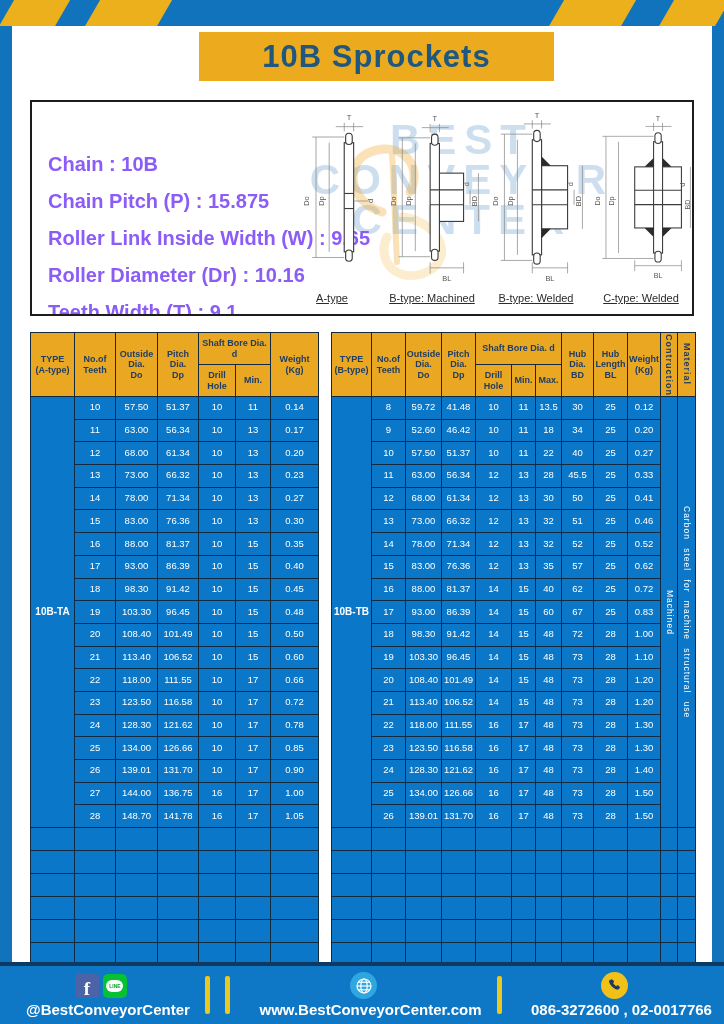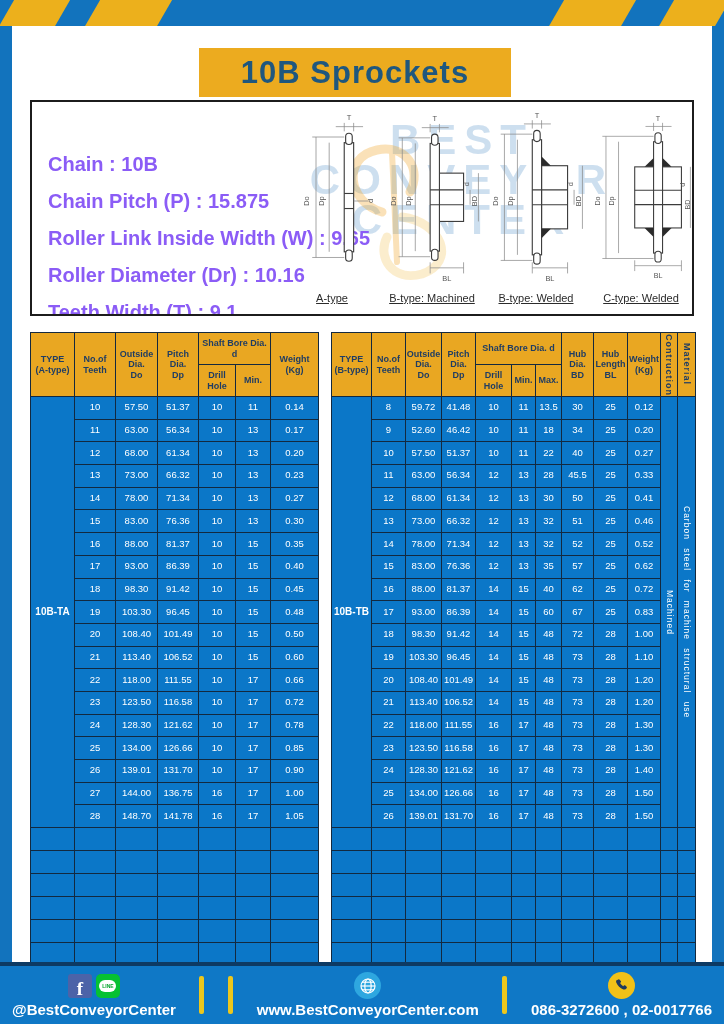--- a/index.html
+++ b/index.html
@@ -10,21 +10,21 @@
   
   .top-band{position:absolute;top:0;left:0;width:724px;height:26px;background:#1273bd;overflow:hidden;z-index:5;}
   .stripe{position:absolute;top:-4px;height:36px;background:#ecb01c;transform:skewX(-30deg);}
   .s1{left:6px;width:56px;}
   .s2{left:92px;width:72px;}
   .s3{right:96px;width:72px;}
   .s4{right:2px;width:56px;}
   .side{position:absolute;top:0;width:12px;height:1024px;background:#1273bd;z-index:1;}
   .side.left{left:0;} .side.right{right:0;}
   
-  .banner{position:absolute;top:48px;left:199px;width:312px;height:49px;background:#ecab1f;
+  .banner{position:absolute;top:32px;left:199px;width:355px;height:49px;background:#ecab1f;
     display:flex;align-items:center;justify-content:center;z-index:2;}
   .banner .t{font-size:31px;font-weight:bold;color:#1f577e;letter-spacing:1px;}
   
   .specbox{position:absolute;top:100px;left:30px;width:664px;height:216px;box-sizing:border-box;
     border:2px solid #1c1c1c;background:#fff;display:flex;z-index:2;overflow:hidden;}
   .watermark{position:absolute;left:215px;top:18px;width:430px;text-align:center;z-index:0;
     font-weight:bold;font-size:42px;line-height:0.95;letter-spacing:8px;color:rgba(130,175,215,0.40);}
   .wm-logo{position:absolute;left:290px;top:20px;z-index:0;opacity:.33;}
   .speclines{width:252px;padding:44px 0 0 16px;box-sizing:border-box;z-index:1;}
   .speclines .line{font-size:20px;font-weight:bold;color:#8b5cf6;line-height:1.85;white-space:nowrap;}
@@ -46,21 +46,21 @@
   td.empty{height:22px;}
   .vhead{writing-mode:vertical-rl;text-orientation:mixed;letter-spacing:1px;}
   td.vtext{writing-mode:vertical-rl;text-orientation:mixed;font-size:8.5px;letter-spacing:1px;}
   td.material-cell{word-spacing:5px;}
   
   .footer{position:absolute;bottom:0;left:0;width:724px;height:62px;background:#0f78c6;
     border-top:4px solid #0d3a63;box-sizing:border-box;z-index:6;
     display:flex;align-items:center;justify-content:space-between;padding:0 12px;}
   .fgroup{display:flex;flex-direction:column;align-items:center;justify-content:center;}
   .ficons{display:flex;gap:4px;align-items:center;height:27px;margin-bottom:2px;}
-  .ftext{color:#fff;font-weight:bold;font-size:15px;white-space:nowrap;}
+  .ftext{color:#fff;font-weight:bold;font-size:15px;white-space:nowrap;margin-left:14px;}
   .fdiv{width:5px;height:38px;background:#ecc71d;border-radius:2px;}
   .fb-icon{width:24px;height:24px;background:#4c63a8;border-radius:3px;color:#fff;font-weight:bold;
     font-size:19px;display:flex;align-items:flex-end;justify-content:center;line-height:0.9;font-family:"Liberation Serif",serif;}
   .line-icon{width:24px;height:24px;background:#06c133;border-radius:5px;display:flex;align-items:center;justify-content:center;}
   .line-bubble{width:17px;height:12px;background:#fff;border-radius:6px;color:#06a52e;font-size:5px;
     font-weight:bold;display:flex;align-items:center;justify-content:center;letter-spacing:0;}
   .circ{width:27px;height:27px;border-radius:50%;display:flex;align-items:center;justify-content:center;}
   .mail{background:#c1352c;} .globe{background:#2ea7e0;} .phone{background:#f1c118;}
 </style>
 </head>

